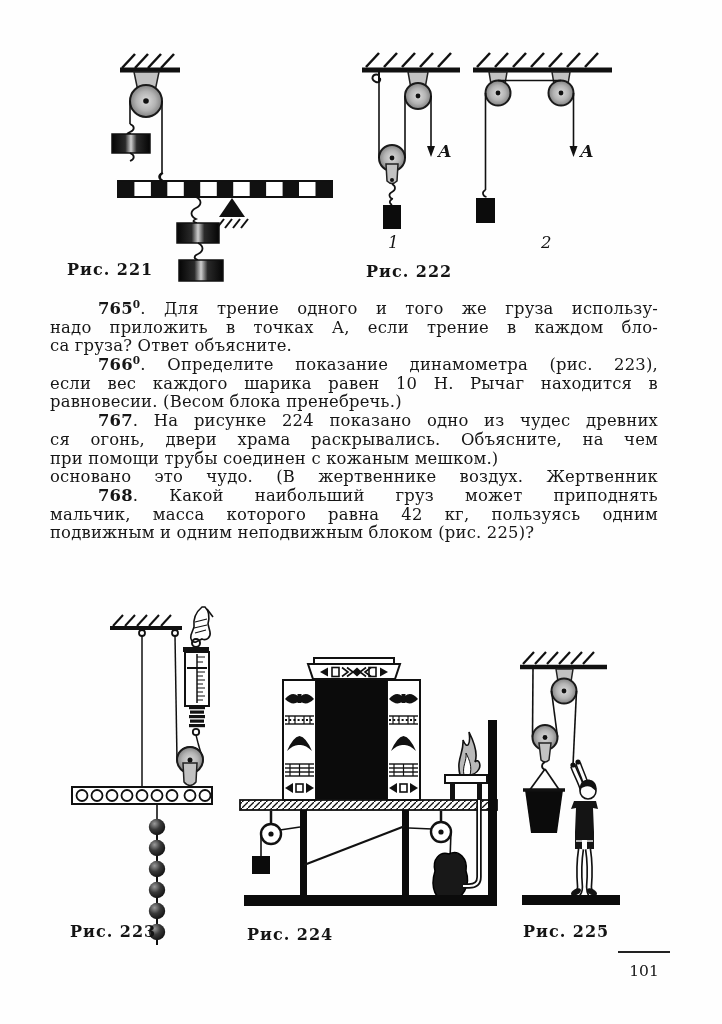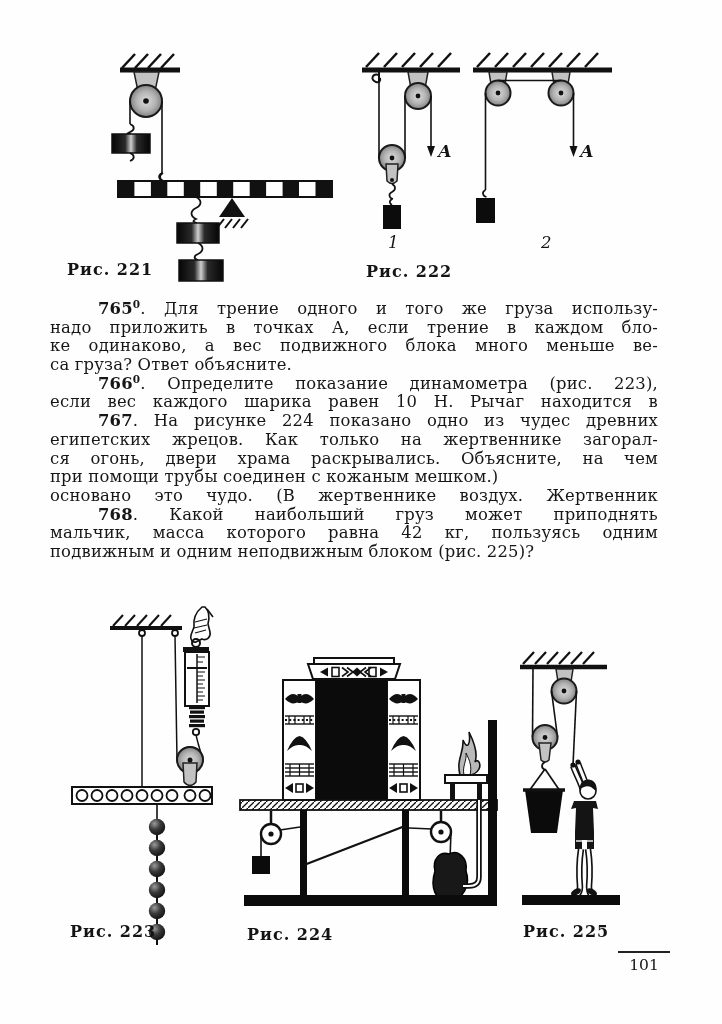--- a/index.html
+++ b/index.html
@@ -19,21 +19,21 @@
   .tline{
     height:18.7px;line-height:18.7px;font-size:16.4px;letter-spacing:0.2px;
     text-align:justify;text-align-last:justify;white-space:nowrap;
   }
   .tline.first{padding-left:48px;}
   .tline.last{text-align-last:left;}
   .pnum{font-weight:bold;}
   .pnum sup{font-size:10.5px;line-height:0;}
   .pagenum{
     position:absolute;left:618px;top:951px;width:52px;text-align:center;
-    border-top:2px solid #222;padding-top:3px;font-size:15.5px;color:#141414;
+    border-top:2px solid #222;padding-top:9px;font-size:15.5px;color:#141414;
   }
   svg{display:block;}
 </style>
 </head>
 <body>
 
 <div class="page">
 
   <svg width="0" height="0" style="position:absolute">
     <defs>
@@ -397,32 +397,31 @@
   <div class="figlabel" style="left:388px;top:233px">1</div>
   <div class="figlabel" style="left:541px;top:233px">2</div>
   <div class="forcelabel" style="left:438px;top:141px">А</div>
   <div class="forcelabel" style="left:580px;top:141px">А</div>
 
   <div class="textblock">
 
     <div>
       <div class="tline first"><span class="pnum"><span>765</span><sup>0</sup></span><span>. Для трение одного и того же груза использу-</span></div>
       <div class="tline">надо приложить в точках А, если трение в каждом бло-</div>
-      <div class="tline">ке одинаково, а вес подвижного блока много меньше ве-</div>
       <div class="tline last">са груза? Ответ объясните.</div>
     </div>
 
     <div>
       <div class="tline first"><span class="pnum"><span>766</span><sup>0</sup></span><span>. Определите показание динамометра (рис. 223),</span></div>
       <div class="tline">если вес каждого шарика равен 10 Н. Рычаг находится в</div>
+      <div class="tline last">равновесии. (Весом блока пренебречь.)</div>
     </div>
 
     <div>
       <div class="tline first"><span class="pnum">767</span><span>. На рисунке 224 показано одно из чудес древних</span></div>
-      <div class="tline">египетских жрецов. Как только на жертвеннике загорал-</div>
       <div class="tline">ся огонь, двери храма раскрывались. Объясните, на чем</div>
       <div class="tline last">при помощи трубы соединен с кожаным мешком.)</div>
       <div class="tline">основано это чудо. (В жертвеннике воздух. Жертвенник</div>
     </div>
 
     <div>
       <div class="tline first"><span class="pnum">768</span><span>. Какой наибольший груз может приподнять</span></div>
       <div class="tline">мальчик, масса которого равна 42 кг, пользуясь одним</div>
       <div class="tline last">подвижным и одним неподвижным блоком (рис. 225)?</div>
     </div>

